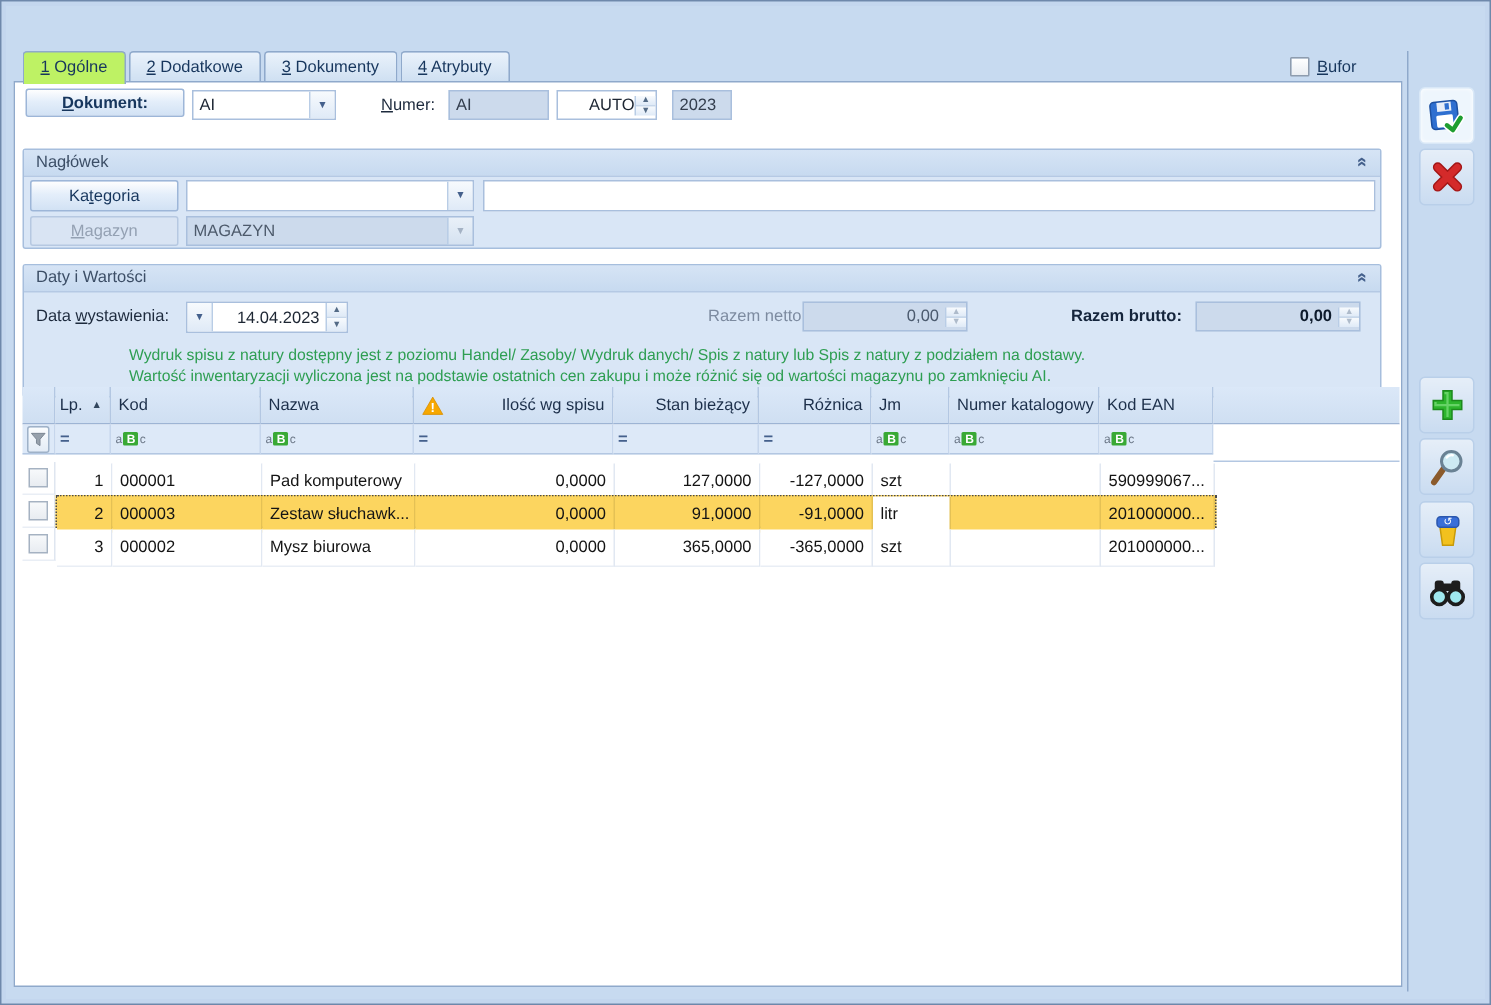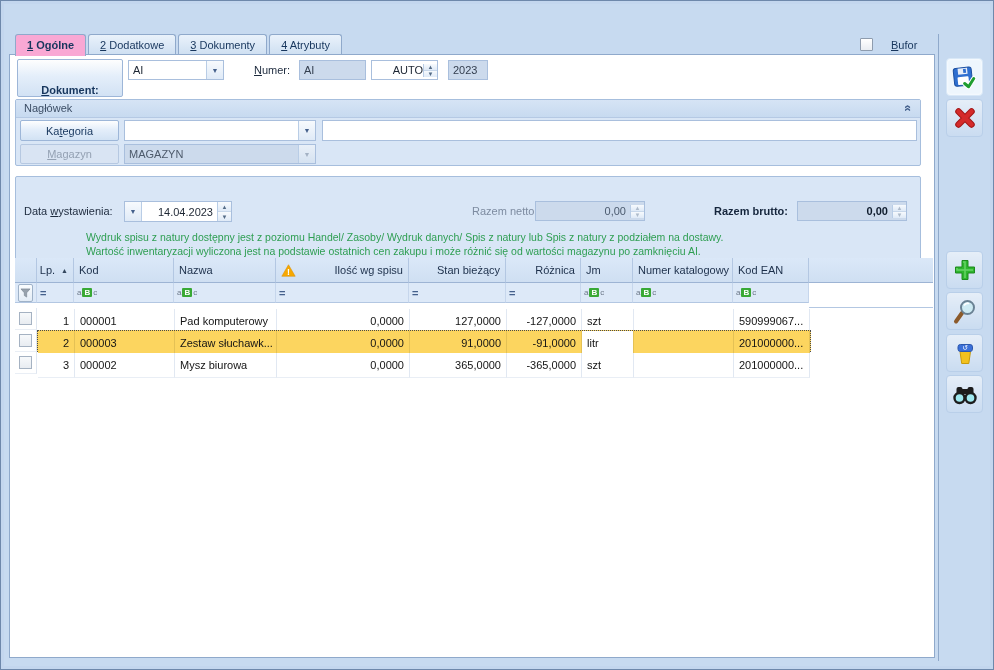--- a/index.html
+++ b/index.html
@@ -12,22 +12,22 @@
   .title-icon .ai{position:absolute;left:0;top:-2px;font-size:7px;font-weight:bold;color:#a23333;font-style:italic;}
   .title-text{color:#1b2430;font-size:12px;}
   .win-controls{position:absolute;right:16px;top:0;height:26px;display:flex;align-items:center;gap:19px;}
   .wc{width:14px;height:14px;display:flex;align-items:center;justify-content:center;cursor:default;}
   .glyph-min{width:11px;height:3px;background:#3f4a58;}
   .glyph-restore{width:9px;height:8px;border:1px solid #3f4a58;border-top:3px solid #3f4a58;box-sizing:border-box;}
   .glyph-close{font-size:13px;font-weight:bold;color:#3f4a58;line-height:1;}
   
   .tabstrip{position:absolute;left:14px;top:33px;height:21px;display:flex;z-index:3;}
   .tab{height:20px;line-height:20px;padding:0 11px;background:linear-gradient(#eaf2fb,#cfe0f2);border:1px solid #8fa9cb;border-bottom:none;border-radius:3px 3px 0 0;color:#17365d;margin-right:2px;box-sizing:border-box;cursor:default;}
-  .tab.active{background:#f9a8d4;height:22px;position:relative;z-index:4;font-weight:bold;}
-  .bufor{position:absolute;left:859px;top:37px;display:flex;align-items:center;gap:18px;z-index:3;color:#17365d;}
+  .tab.active{background:#bef264;height:22px;position:relative;z-index:4;}
+  .bufor{position:absolute;left:859px;top:37px;display:flex;align-items:center;gap:5px;z-index:3;color:#17365d;}
   .cbx{width:13px;height:13px;border:1px solid #8e9cae;background:linear-gradient(#ffffff,#e9edf2);border-radius:1px;box-sizing:border-box;}
   
   .page{position:absolute;left:8px;top:53px;width:926px;height:604px;background:#fff;border:1px solid #8fa9cb;box-sizing:border-box;z-index:2;}
   .lbl{position:absolute;color:#1d2a3d;white-space:nowrap;}
   .btn{position:absolute;background:linear-gradient(#fefefe,#e4eefa 45%,#d2e2f4);border:1px solid #9db6d8;border-radius:2px;color:#17365d;display:flex;align-items:center;justify-content:center;box-sizing:border-box;font-size:11px;cursor:default;}
   .btn.bold{font-weight:bold;}
   .btn.disabled{color:#94a1b3;background:#d9e4f3;border-color:#b6c8e1;}
   .field{position:absolute;background:#fff;border:1px solid #a9bfdd;box-sizing:border-box;display:flex;align-items:center;padding:0 4px;color:#1d2633;overflow:hidden;}
   .field.ro{background:#ccdaec;color:#333e4e;}
   .field .val{flex:1;}
@@ -88,21 +88,21 @@
       <div class="tab"><u>3</u><span> Dokumenty</span></div>
       <div class="tab"><u>4</u><span> Atrybuty</span></div>
     </div>
   <label class="bufor">
     <span class="cbx"></span>
     <span><u>B</u><span>ufor</span></span>
   </label>
 
   <div class="page">
 
-    <div class="btn bold" style="left:7px;top:4px;width:106px;height:38px;align-items:flex-end;">
+    <div class="btn bold" style="left:7px;top:4px;width:106px;height:19px;">
       <span><u>D</u><span>okument:</span></span>
     </div>
     <div class="combo" style="left:118px;top:5px;width:96px;height:20px;">
       <span class="cval">AI</span>
       <span class="arrow">▼</span>
     </div>
     <span class="lbl" style="left:244px;top:9px;"><u>N</u><span>umer:</span></span>
     <div class="field ro" style="left:289px;top:5px;width:67px;height:20px;">
       <span class="val">AI</span>
     </div>
@@ -135,20 +135,24 @@
       <div class="btn disabled" style="left:4px;top:44px;width:99px;height:20px;">
         <span><u>M</u><span>agazyn</span></span>
       </div>
       <div class="combo dis" style="left:108px;top:44px;width:192px;height:20px;">
         <span class="cval">MAGAZYN</span>
         <span class="arrow">▼</span>
       </div>
     </div>
 
     <div class="gbox" style="left:5px;top:109px;width:906px;height:89px;">
+      <div class="gbox-hd">
+        <span>Daty i Wartości</span>
+        <span class="chev">«</span>
+      </div>
       <span class="lbl" style="left:8px;top:28px;"><span>Data </span><u>w</u><span>ystawienia:</span></span>
       <div class="combo" style="left:108px;top:24px;width:108px;height:21px;">
         <span class="arrow" style="border-left:none;border-right:1px solid #b9cde6;">▼</span>
         <span class="cval" style="justify-content:flex-end;padding-right:4px;">14.04.2023</span>
         <span class="spin">
             <span>▲</span>
             <span>▼</span>
           </span>
       </div>
       <span class="lbl" style="left:456px;top:28px;color:#7d8ba0;">Razem netto:</span>

